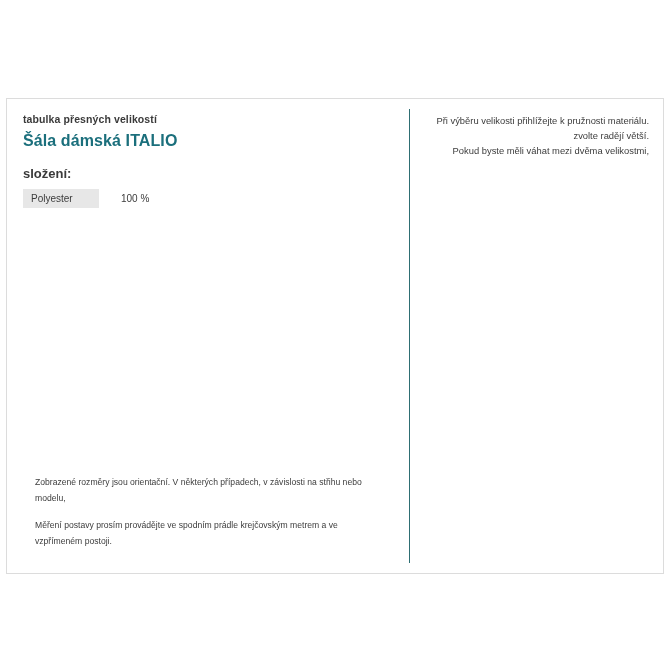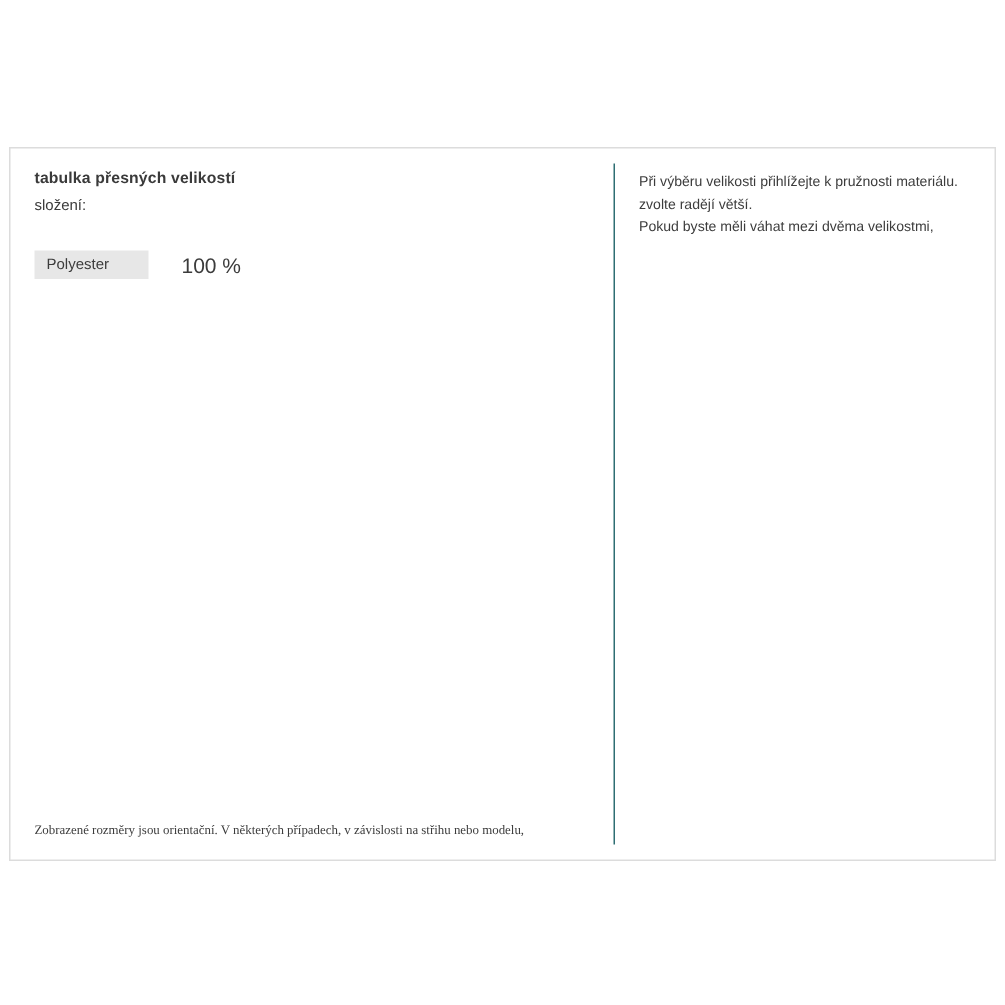--- a/index.html
+++ b/index.html
@@ -52,41 +52,41 @@
     width: 1px;
     background: #2e6e73;
     margin: 10px 0 10px 0;
     flex: 0 0 1px;
   }
   #right-col {
     position: relative;
     flex: 1 1 auto;
     box-sizing: border-box;
     padding: 14px 14px 10px 16px;
-    text-align: left;
+    text-align: right;
   }
   .eyebrow {
     font-size: 10.5px;
     font-weight: bold;
     color: #3a3a3a;
     letter-spacing: 0.1px;
     margin: 0 0 7px 0;
   }
   .title {
     font-size: 16px;
     font-weight: bold;
     color: #1b6f7c;
     margin: 0 0 16px 0;
     letter-spacing: 0.1px;
   }
   .section-label {
-    font-size: 10px;
-    font-weight: normal;
+    font-size: 13px;
+    font-weight: bold;
     color: #3a3a3a;
-    margin: 0 0 24px 0;
+    margin: 0 0 8px 0;
   }
   #composition-table {
     border-collapse: collapse;
     font-size: 10.5px;
     margin: 0;
   }
   #composition-table td {
     padding: 0;
     vertical-align: middle;
   }
@@ -97,68 +97,69 @@
     display: block;
     background: #e7e7e7;
     color: #3c3c3c;
     font-size: 10px;
     padding: 4px 8px;
     width: 76px;
     box-sizing: border-box;
   }
   .pct-cell {
     padding-left: 14px !important;
-    font-size: 14px;
+    font-size: 10px;
     color: #3c3c3c;
     white-space: nowrap;
   }
   #notes {
     position: absolute;
     left: 16px;
     bottom: 12px;
     width: 372px;
     font-size: 8.6px;
     line-height: 15.5px;
     color: #3c3c3c;
   }
   #notes p {
-    margin: 0;
-    font-family: Liberation Serif, serif;
+    margin: 12px;
   }
   .right-note {
     font-size: 9.4px;
     line-height: 15px;
     color: #3c3c3c;
     margin: 0;
   }
 </style>
 </head>
 <body>
 
 <div id="page">
   <div id="card">
     <div id="inner">
 
       <div id="left-col">
         <p class="eyebrow">tabulka přesných velikostí</p>
+        <h1 class="title">Šála dámská ITALIO</h1>
         <p class="section-label">složení:</p>
 
         <table id="composition-table">
           <tbody>
             <tr>
               <td class="mat-cell">
                 <span class="mat-chip">Polyester</span>
               </td>
               <td class="pct-cell">100 %</td>
             </tr>
           </tbody>
         </table>
 
         <div id="notes">
           <p>Zobrazené rozměry jsou orientační. V některých případech, v závislosti na střihu nebo modelu,</p>
+          <p>Měření postavy prosím provádějte ve spodním prádle krejčovským metrem a ve vzpřímeném postoji.</p>
         </div>
       </div>
 
       <div id="divider"></div>
 
       <div id="right-col">
         <p class="right-note">Při výběru velikosti přihlížejte k pružnosti materiálu.</p>
         <p class="right-note">zvolte radějí větší.</p>
         <p class="right-note">Pokud byste měli váhat mezi dvěma velikostmi,</p>
       </div>

